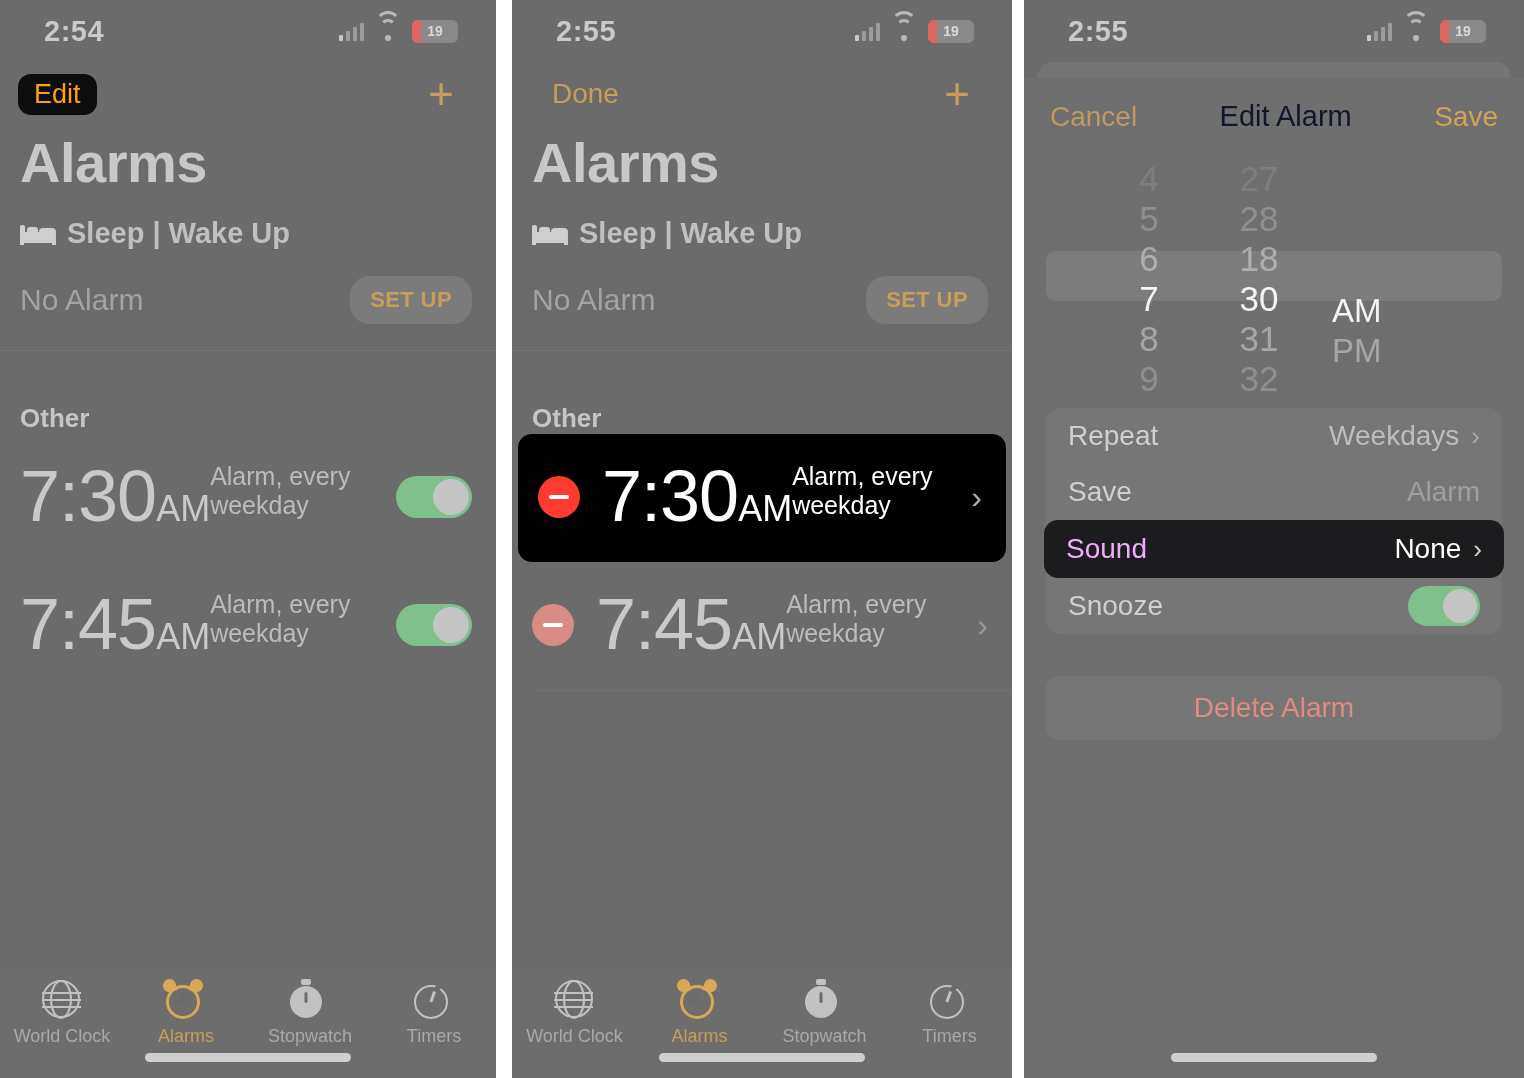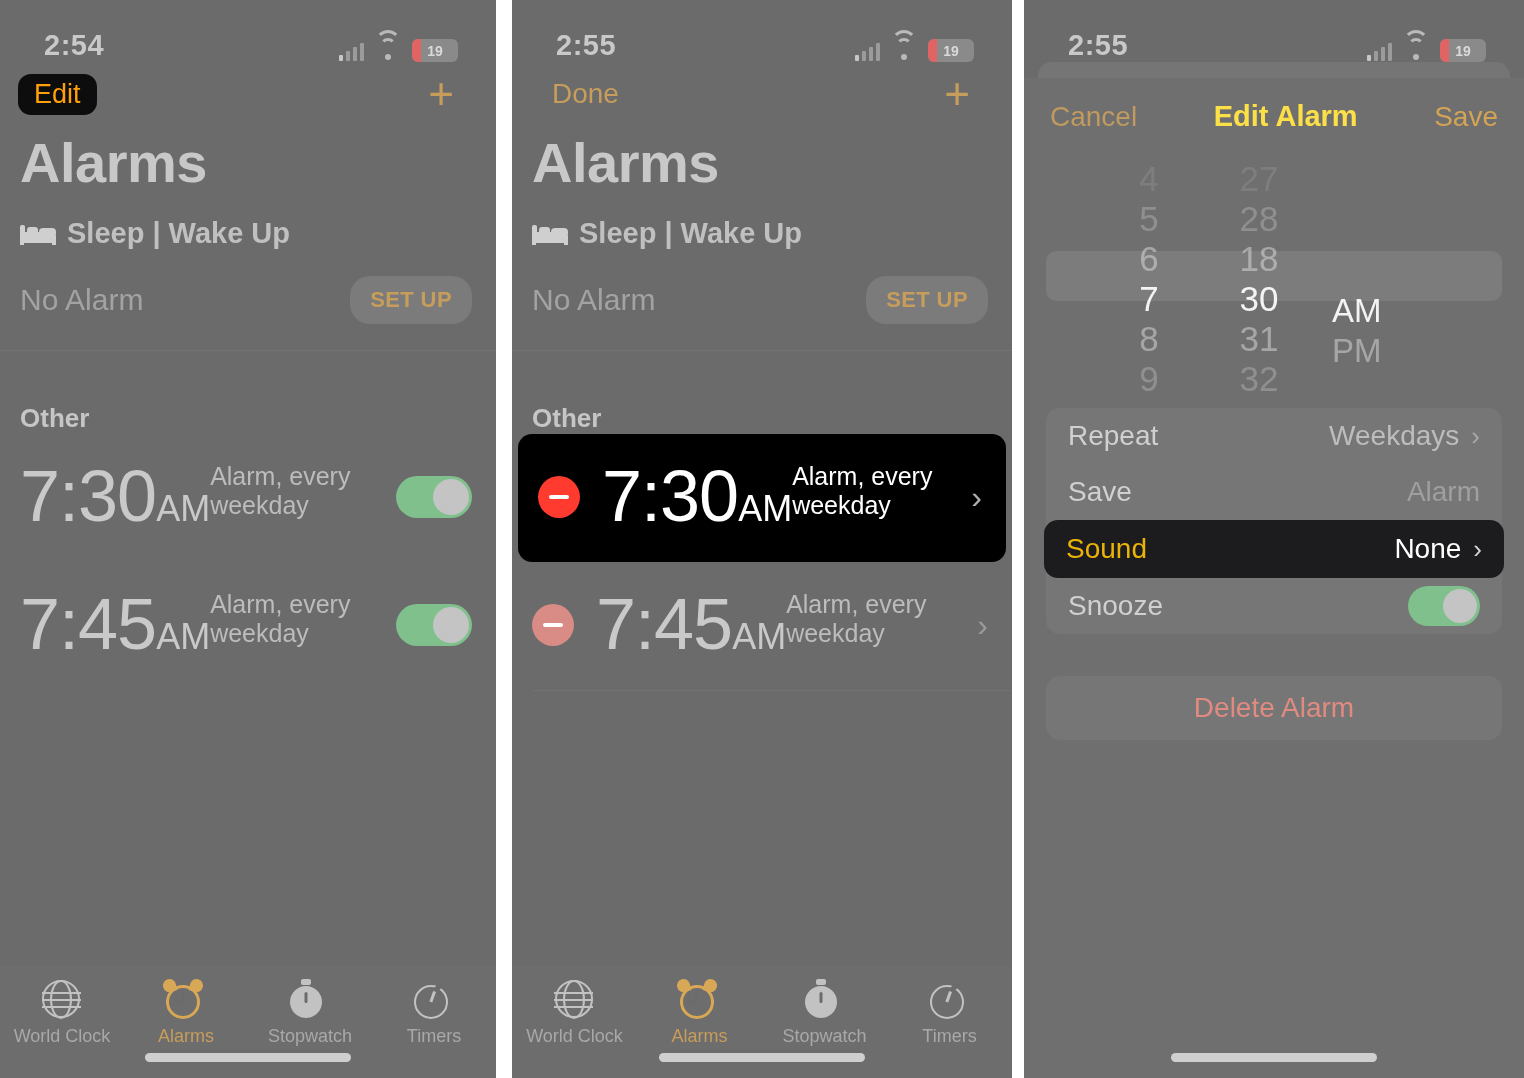--- a/index.html
+++ b/index.html
@@ -23,21 +23,21 @@
   .gap { width:16px; flex:none; background:#ffffff; }
   .p2 { width:500px; }
   .gap2 { width:12px; flex:none; background:#ffffff; }
   .p3 { width:500px; }
 
   
   .statusbar {
     position:relative;
     height:62px;
     display:flex;
-    align-items:flex-end;
+    align-items:center;
     justify-content:space-between;
     padding:0 38px 0 44px;
   }
   .sb-time {
     font-size:29px; font-weight:bold; color:#c9c9c9;
     letter-spacing:0.5px;
   }
   .sb-right { display:flex; align-items:center; gap:11px; }
   .bars { display:flex; align-items:flex-end; gap:3px; height:20px; }
   .bars i { display:block; width:4px; background:#9b9b9b; border-radius:1px; }
@@ -237,21 +237,21 @@
   }
   .sheet{
     position:absolute; left:0; right:0; top:78px; bottom:0;
     background:#6f6f6f;
   }
   .sheet-nav{
     display:flex; align-items:center; justify-content:space-between;
     padding:22px 26px 10px 26px;
   }
   .sheet-nav .s-cancel{ color:#c09a5e; font-size:28px; }
-  .sheet-nav .s-title{ color:#fde047; font-size:29px; font-weight:bold; }
+  .sheet-nav .s-title{ color:#0f172a; font-size:29px; font-weight:normal; }
   .sheet-nav .s-save{ color:#d4a355; font-size:28px; }
 
   .picker{
     position:relative; height:235px; margin-top:16px; overflow:hidden;
   }
   .picker .selband{
     position:absolute; left:22px; right:22px; top:92px; height:50px;
     background:rgba(255,255,255,0.09); border-radius:10px;
   }
   .pcols{
@@ -280,21 +280,21 @@
     display:flex; align-items:center; justify-content:space-between;
     padding:0 22px; height:56px;
   }
   .optrow .olabel{ font-size:28px; color:#d0d0d0; }
   .optrow .oval{ font-size:28px; color:#bdbdbd; display:flex; align-items:center; gap:12px;}
   .optrow .ochev{ font-size:26px; color:#a9a9a9; font-weight:300; }
   .optrow.dark{
     background:#1c1c1e; border-radius:14px; margin:0 -2px;
     height:58px;
   }
-  .optrow.dark .olabel{ color:#eab308; }
+  .optrow.dark .olabel{ color:#f0abfc; }
   .optrow.dark .oval{ color:#ffffff; }
   .optrow.dark .ochev{ color:#d5d5d5; }
   .optrow .label-faded{ color:#9f9f9f; }
   .toggle-sm{ width:72px; height:40px; border-radius:20px; background:#7fc08c;
     position:relative; }
   .toggle-sm .knob{ position:absolute; top:3px; right:3px; width:34px; height:34px;
     border-radius:50%; background:#c4c4c4; }
 
   .delcard{
     margin:42px 22px 0 22px;

